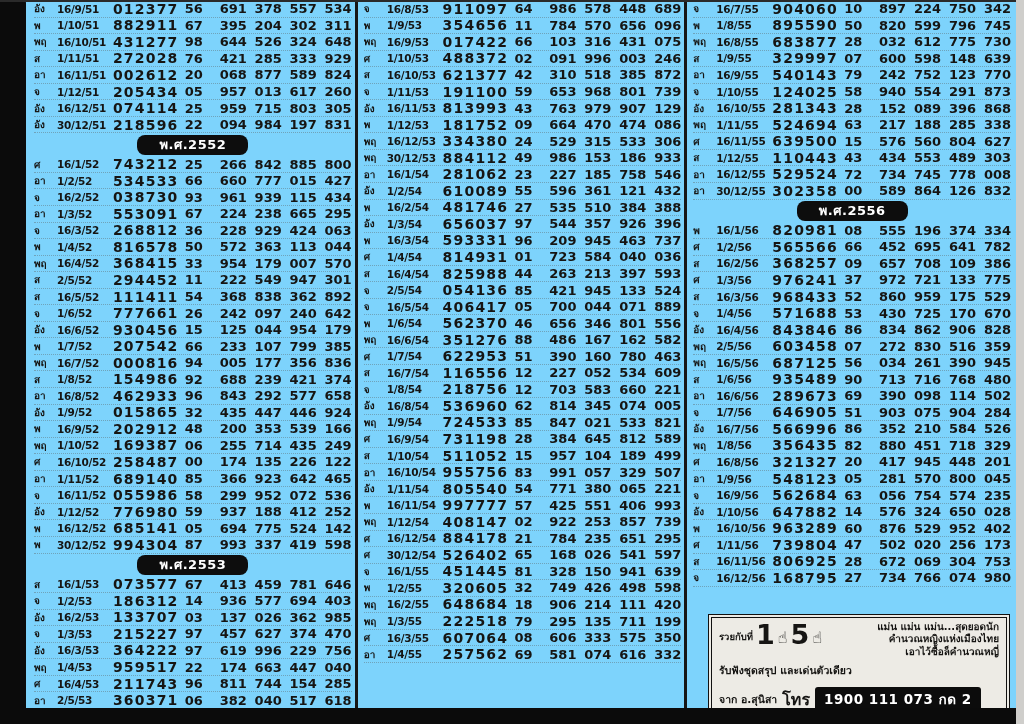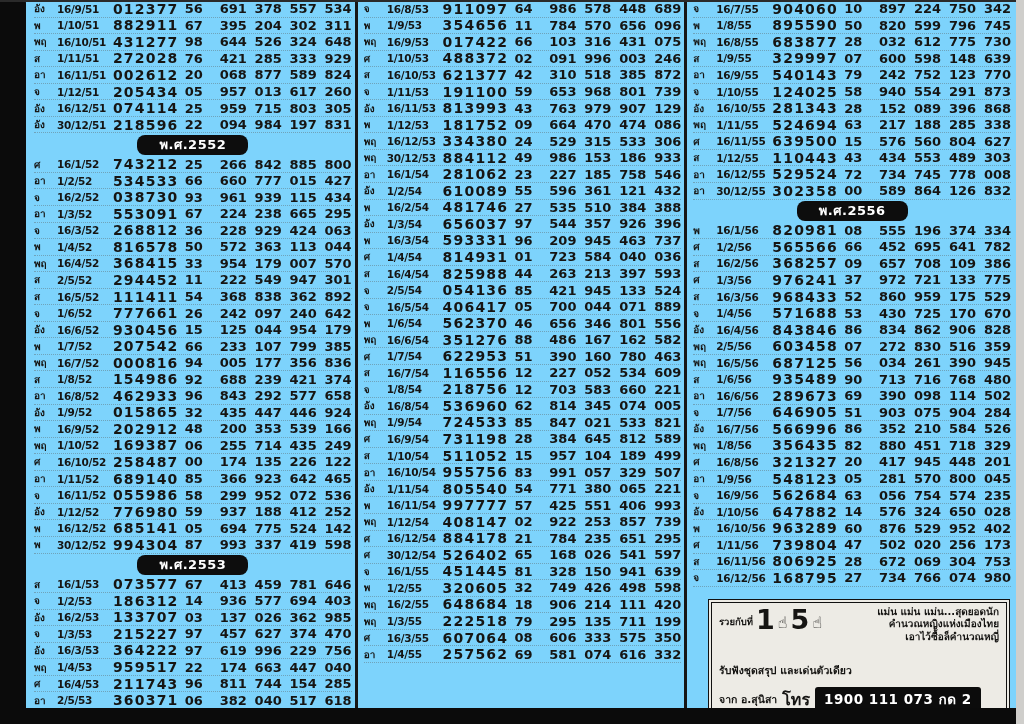--- a/index.html
+++ b/index.html
@@ -30,21 +30,21 @@
 
   
   .ad-box { position:absolute; right:6px; bottom:4px; width:302px; z-index:5;
             border:4px double #111; background:#edebe5; padding:3px 7px 4px; }
   .ad-top { display:flex; align-items:flex-start; justify-content:space-between; }
   .ad-rank { display:flex; align-items:flex-end; gap:3px; }
   .ad-rank-label { font-size:9.5px; font-weight:700; margin-bottom:4px; }
   .ad-rank-num { font-size:27px; font-weight:700; line-height:1; }
   .thumb { font-size:16px; line-height:1; margin-bottom:2px; }
   .ad-taglines { text-align:right; font-size:10px; font-weight:700; line-height:1.25; }
-  .ad-service { font-size:10.5px; font-weight:700; margin-top:19px; }
+  .ad-service { font-size:10.5px; font-weight:700; margin-top:4px; }
   .ad-contact { display:flex; align-items:center; gap:5px; margin-top:8px; }
   .ad-from { font-size:10.5px; font-weight:700; }
   .phone-label { font-size:16px; font-weight:700; }
   .phone-pill { background:#0c0c0c; color:#fff; font-weight:700; font-size:13.5px;
                 padding:1px 9px 2px; border-radius:3px; letter-spacing:.5px; }
 </style>
 </head>
 <body>
 
 <div class="sheet">

